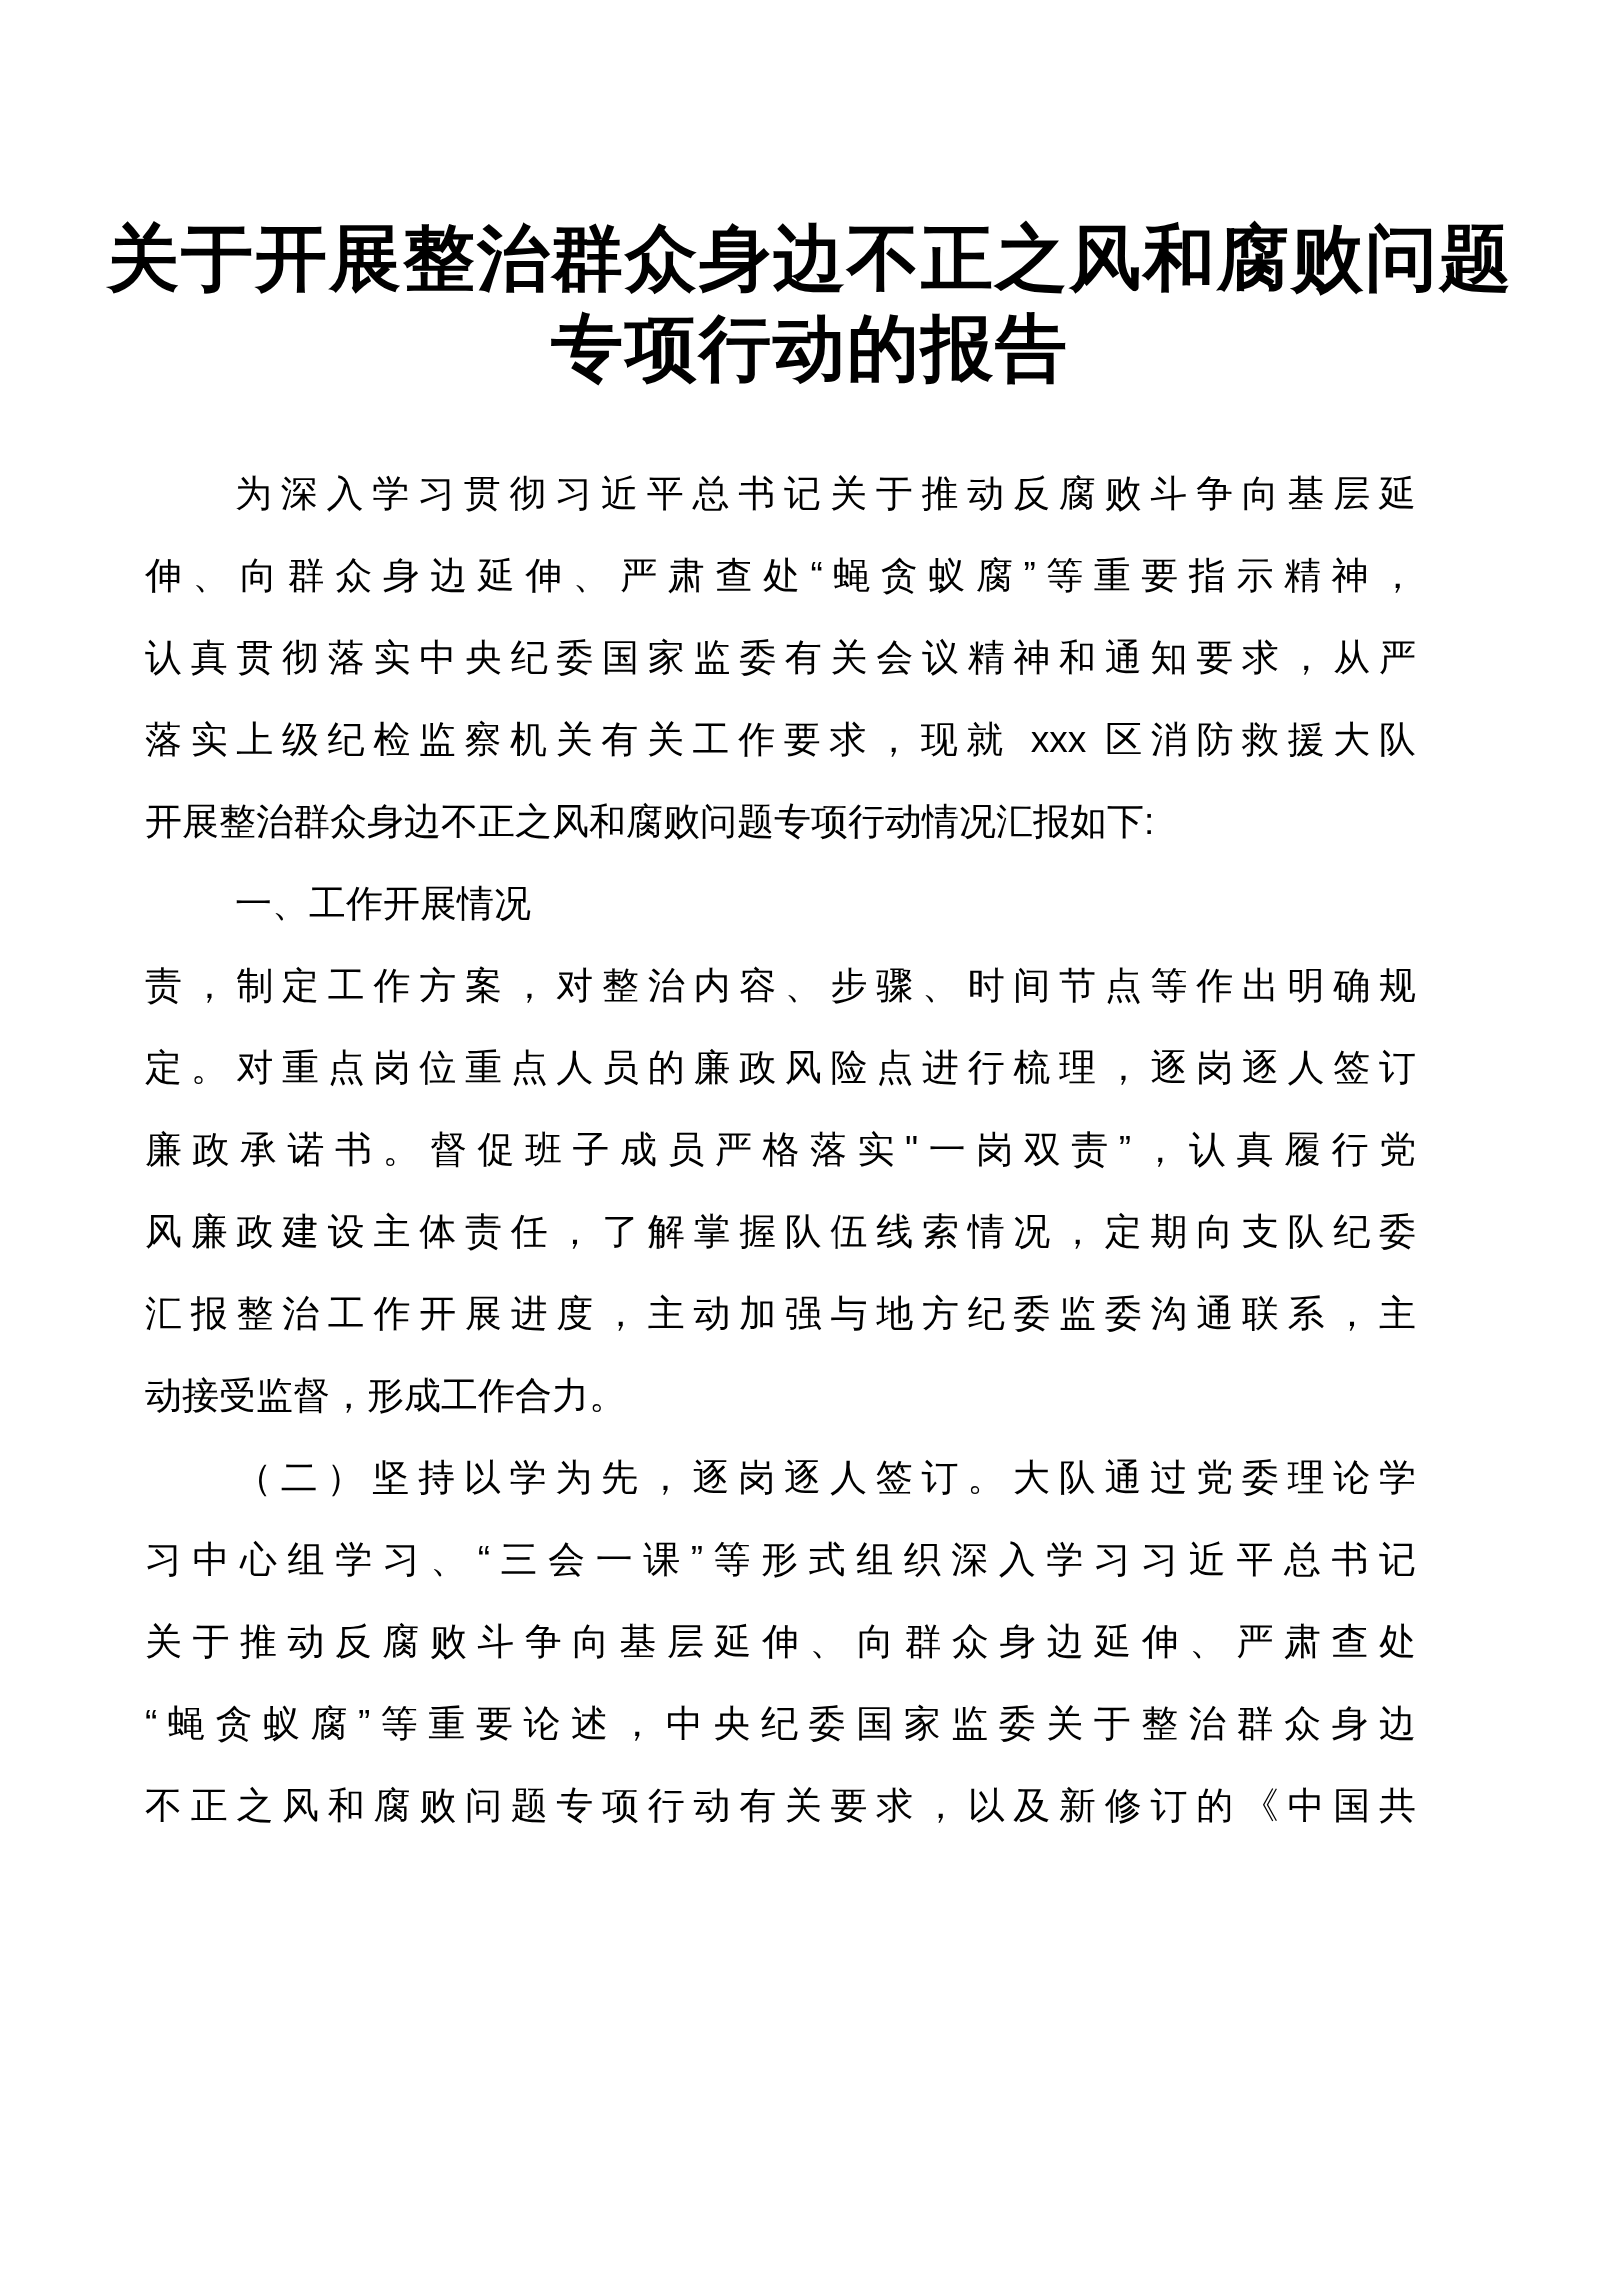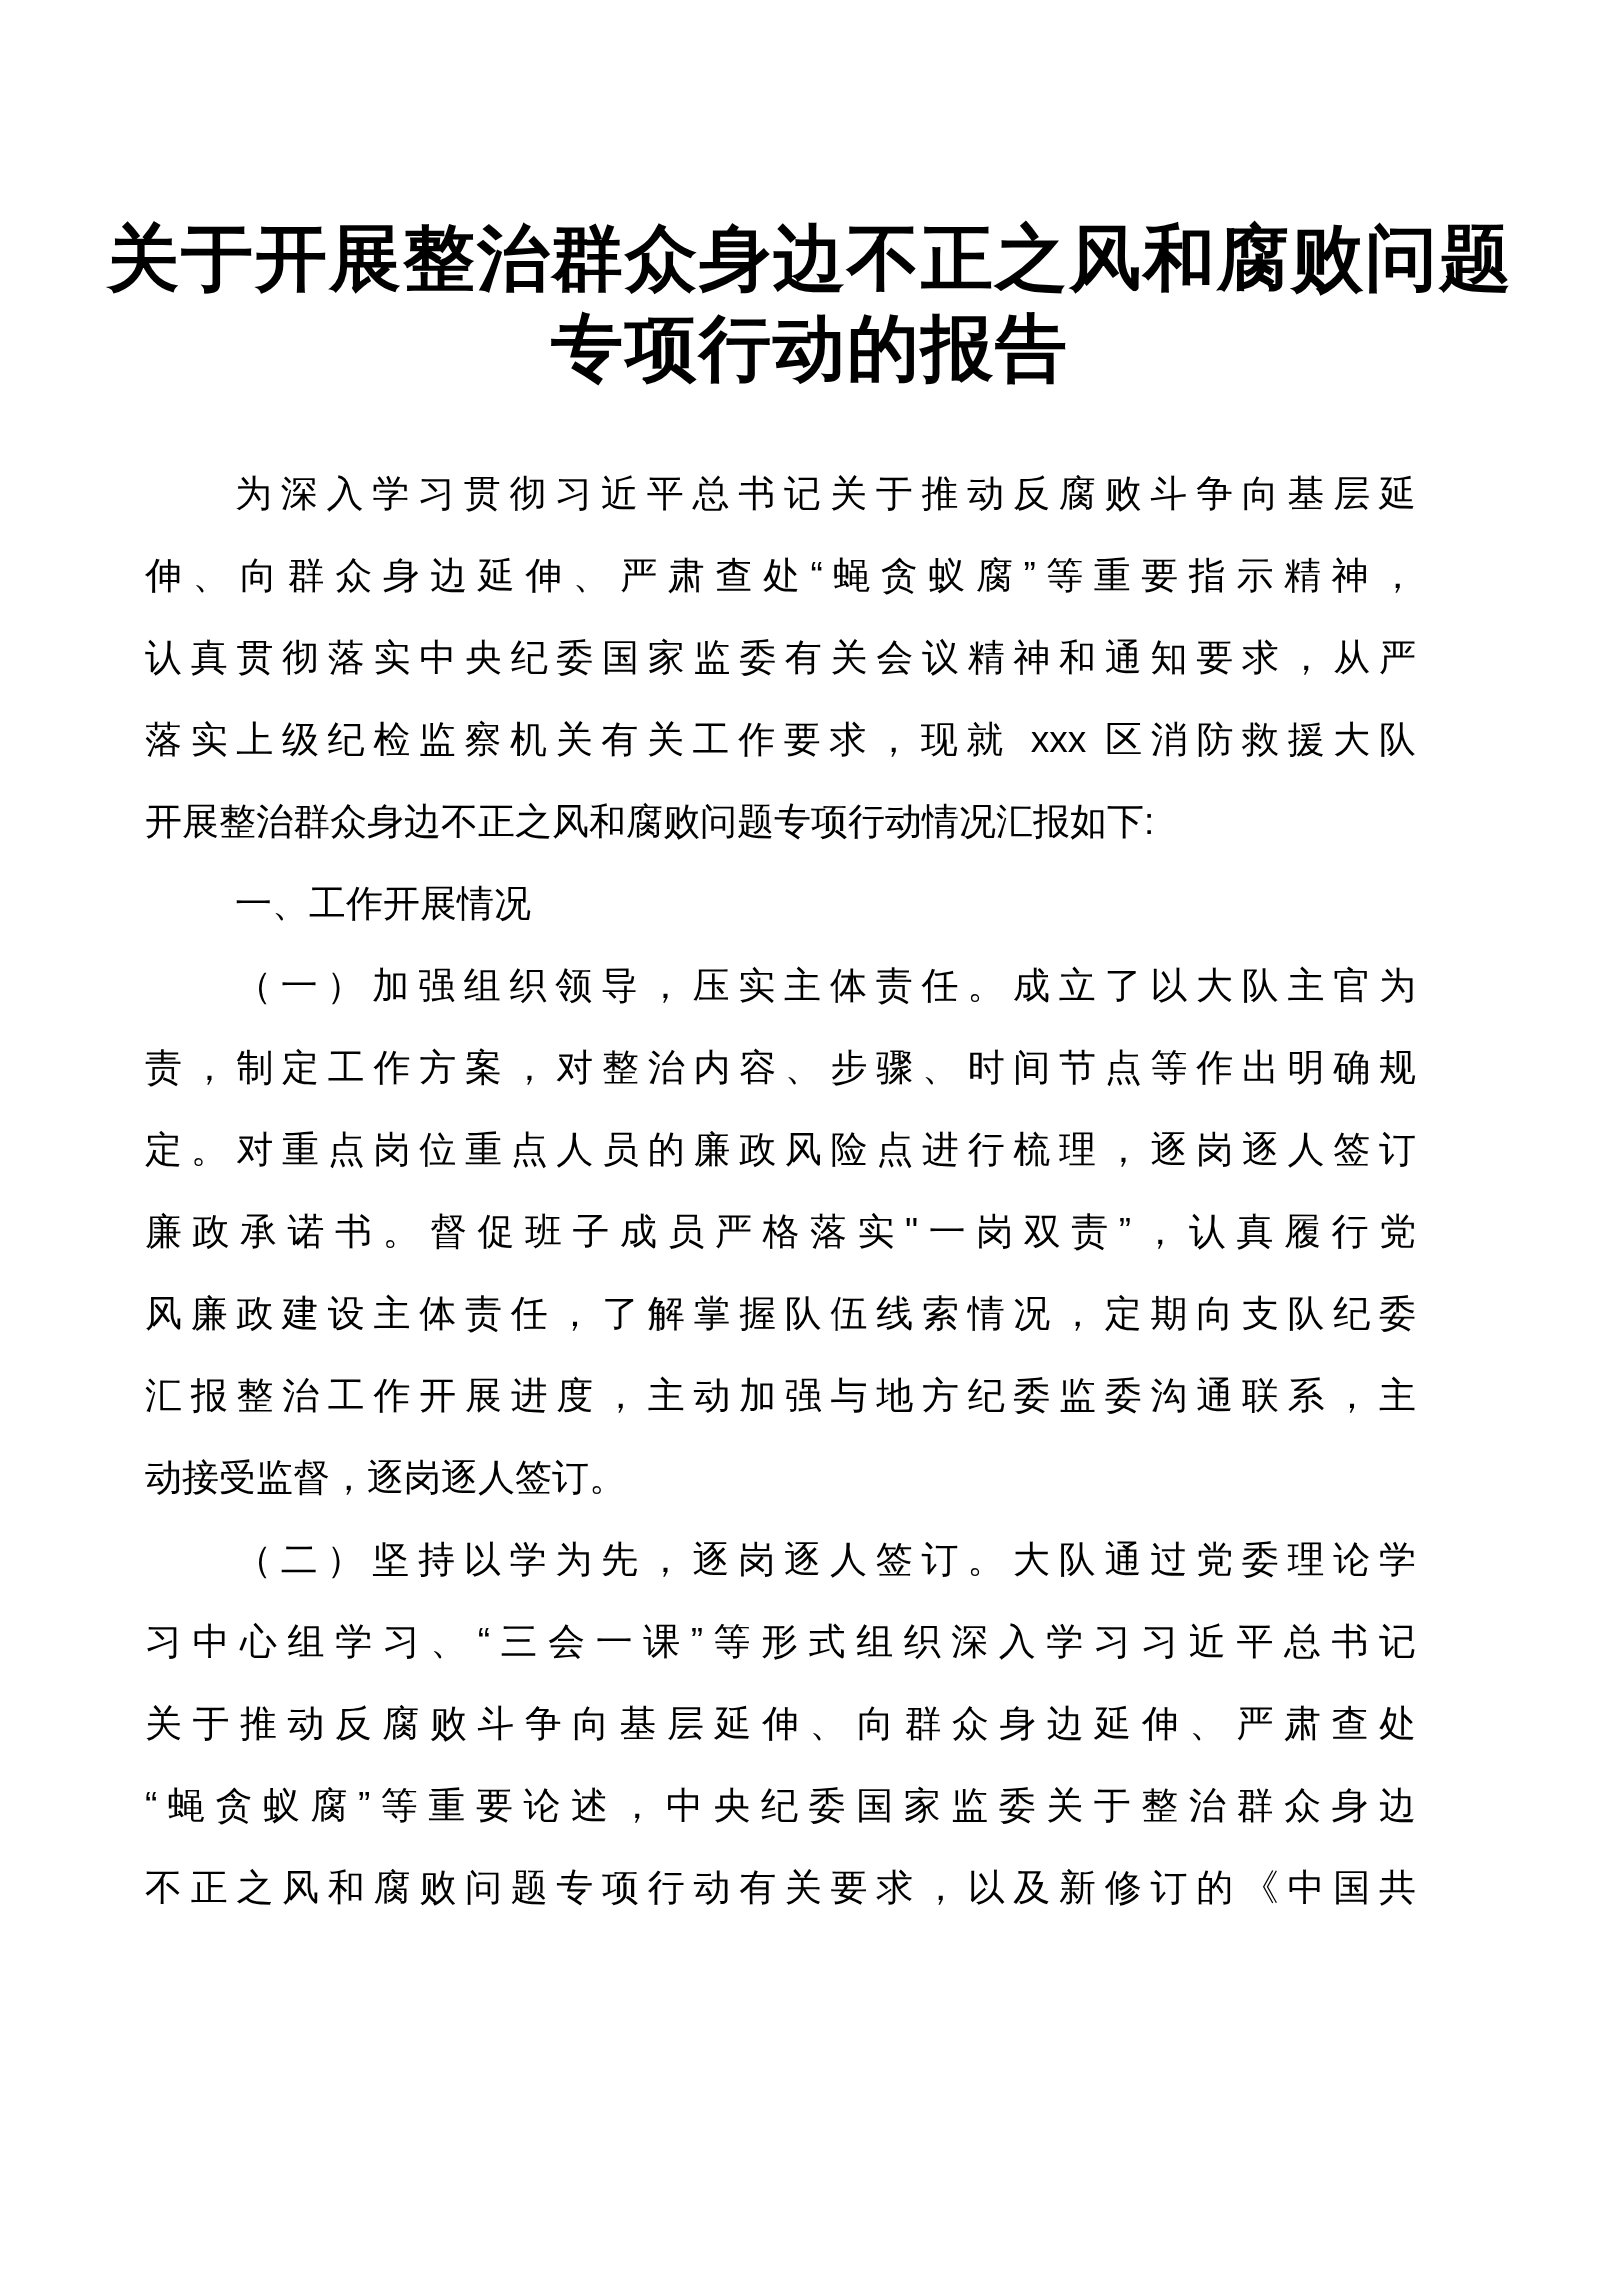--- a/index.html
+++ b/index.html
@@ -61,27 +61,26 @@
     <div class="title-line">关于开展整治群众身边不正之风和腐败问题</div>
     <div class="title-line">专项行动的报告</div>
   </h1>
   <div class="doc-body">
       <div class="line indent">为深入学习贯彻习近平总书记关于推动反腐败斗争向基层延</div>
       <div class="line">伸、向群众身边延伸、严肃查处“蝇贪蚁腐”等重要指示精神，</div>
       <div class="line">认真贯彻落实中央纪委国家监委有关会议精神和通知要求，从严</div>
       <div class="line">落实上级纪检监察机关有关工作要求，现就 xxx 区消防救援大队</div>
       <div class="line last">开展整治群众身边不正之风和腐败问题专项行动情况汇报如下:</div>
       <div class="line indent last">一、工作开展情况</div>
-      <div class="line indent">（一）加强组织领导，压实主体责任。成立了以大队主官为</div>
       <div class="line">责，制定工作方案，对整治内容、步骤、时间节点等作出明确规</div>
       <div class="line">定。对重点岗位重点人员的廉政风险点进行梳理，逐岗逐人签订</div>
       <div class="line">廉政承诺书。督促班子成员严格落实"一岗双责”，认真履行党</div>
       <div class="line">风廉政建设主体责任，了解掌握队伍线索情况，定期向支队纪委</div>
       <div class="line">汇报整治工作开展进度，主动加强与地方纪委监委沟通联系，主</div>
-      <div class="line last">动接受监督，逐岗逐人签订。</div>
+      <div class="line last">动接受监督，形成工作合力。</div>
       <div class="line indent">（二）坚持以学为先，逐岗逐人签订。大队通过党委理论学</div>
       <div class="line">习中心组学习、“三会一课”等形式组织深入学习习近平总书记</div>
       <div class="line">关于推动反腐败斗争向基层延伸、向群众身边延伸、严肃查处</div>
       <div class="line">“蝇贪蚁腐”等重要论述，中央纪委国家监委关于整治群众身边</div>
       <div class="line">不正之风和腐败问题专项行动有关要求，以及新修订的《中国共</div>
     </div>
 </div>
 
 
 </body></html>

